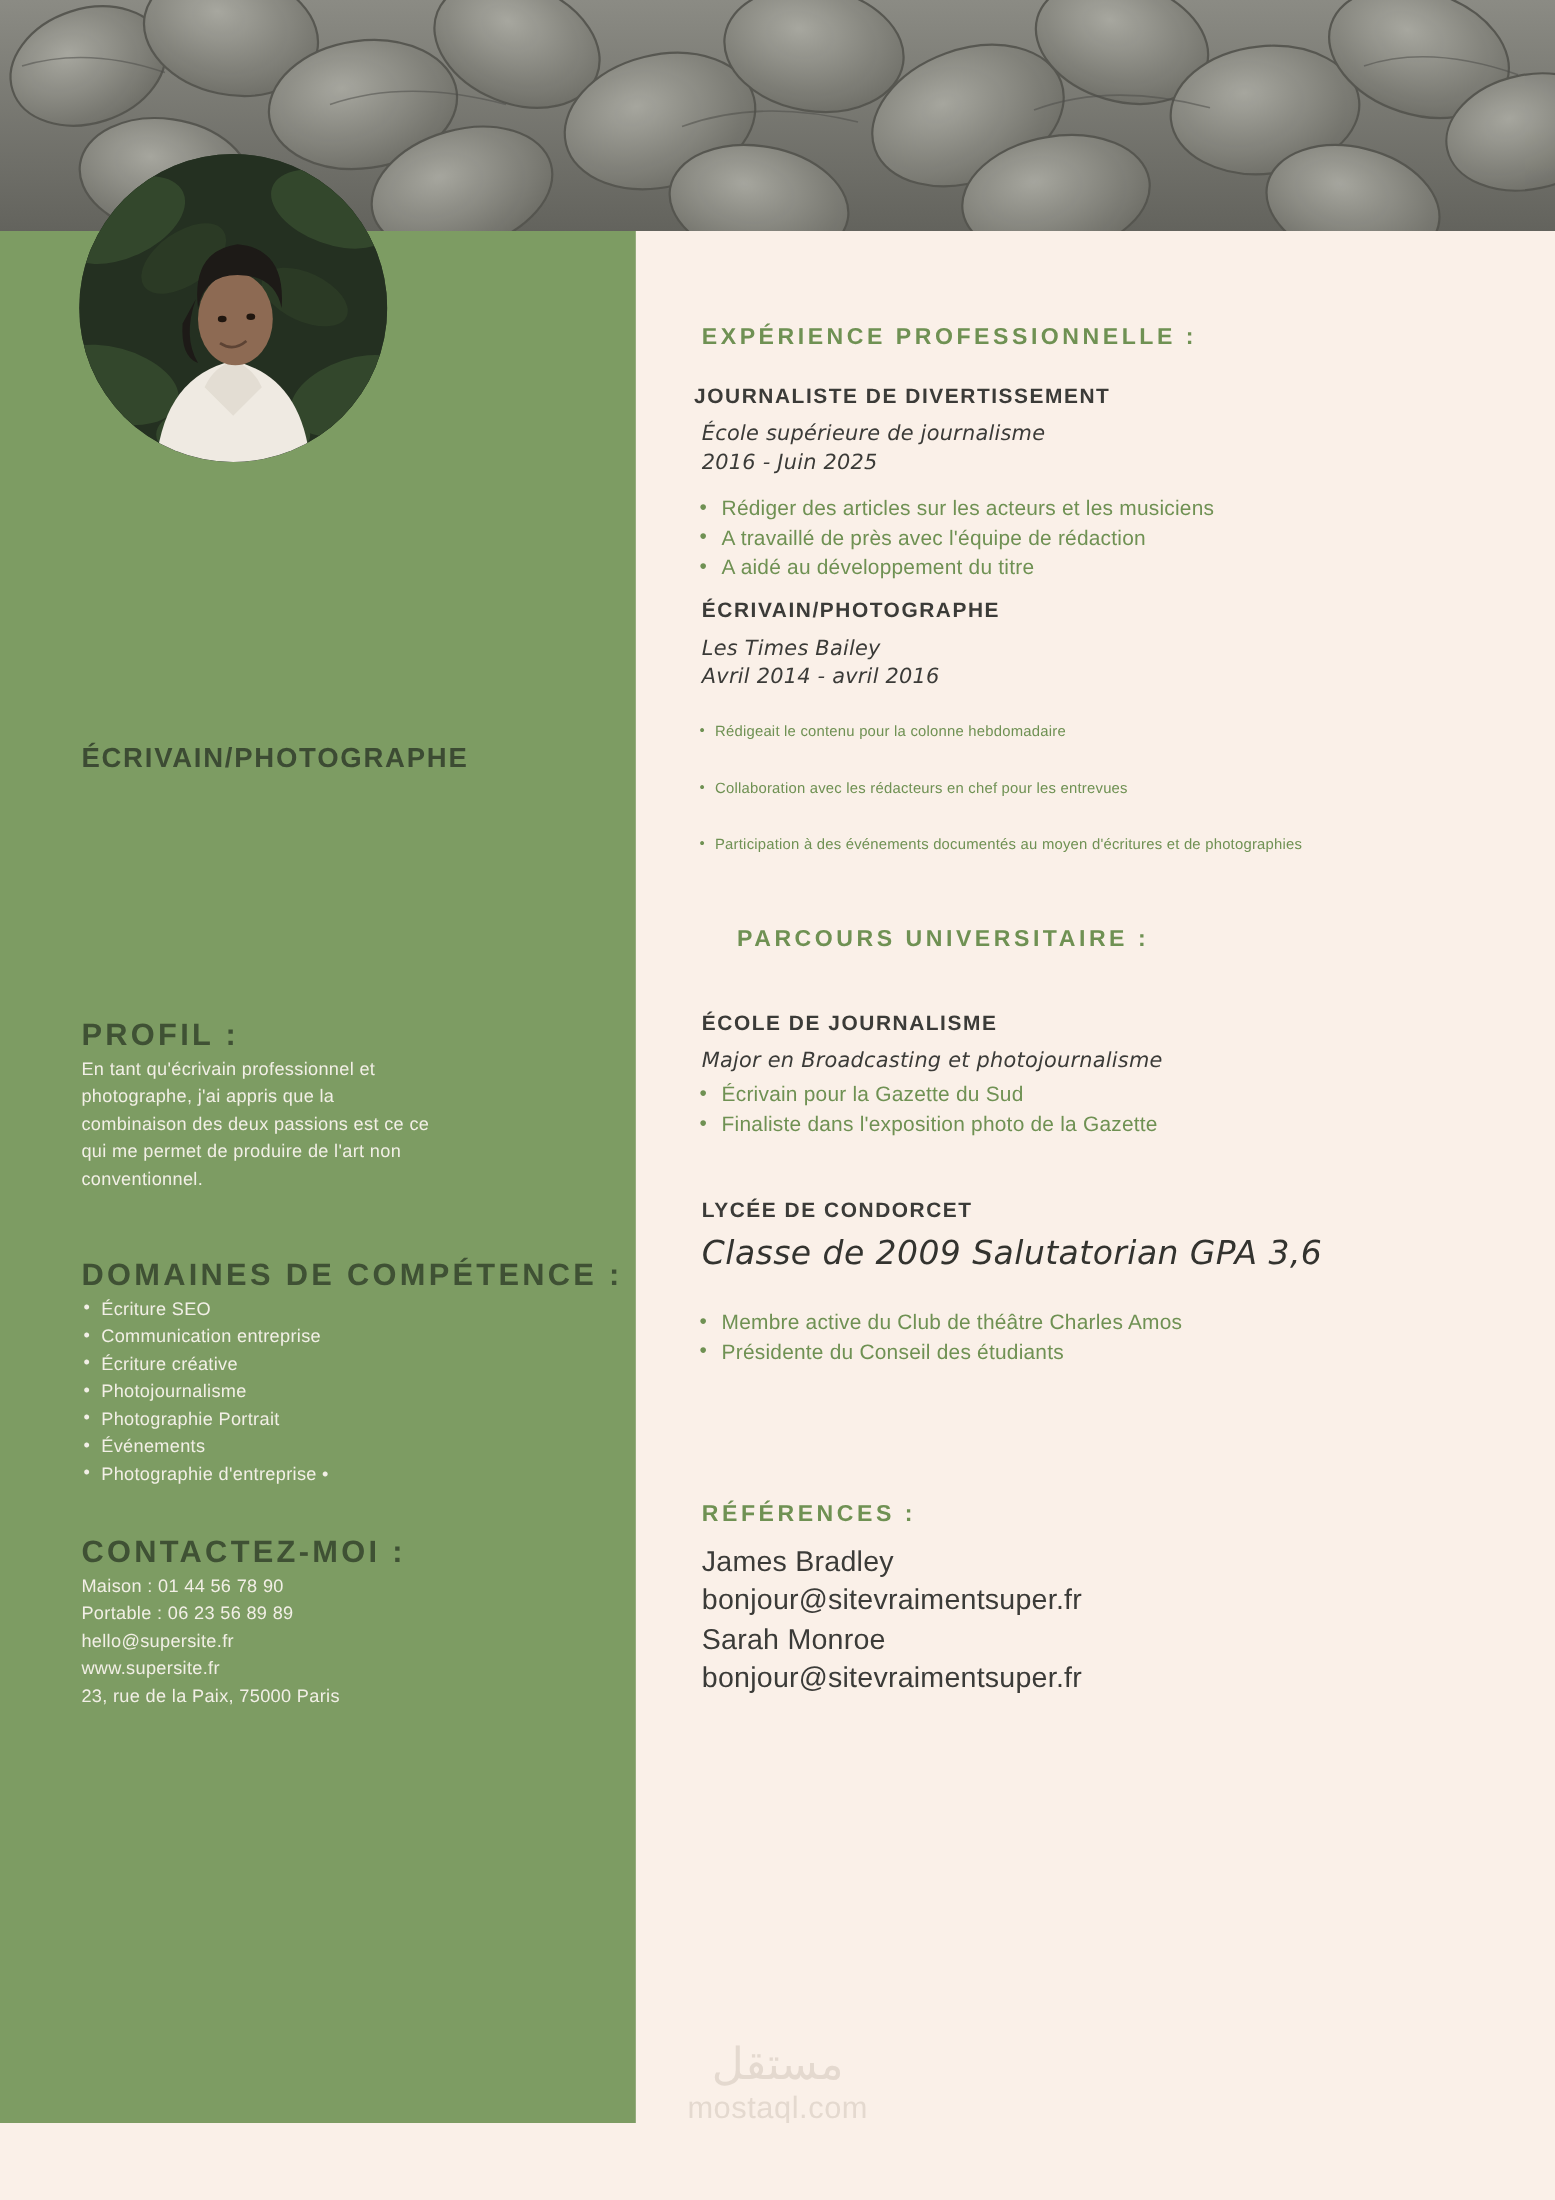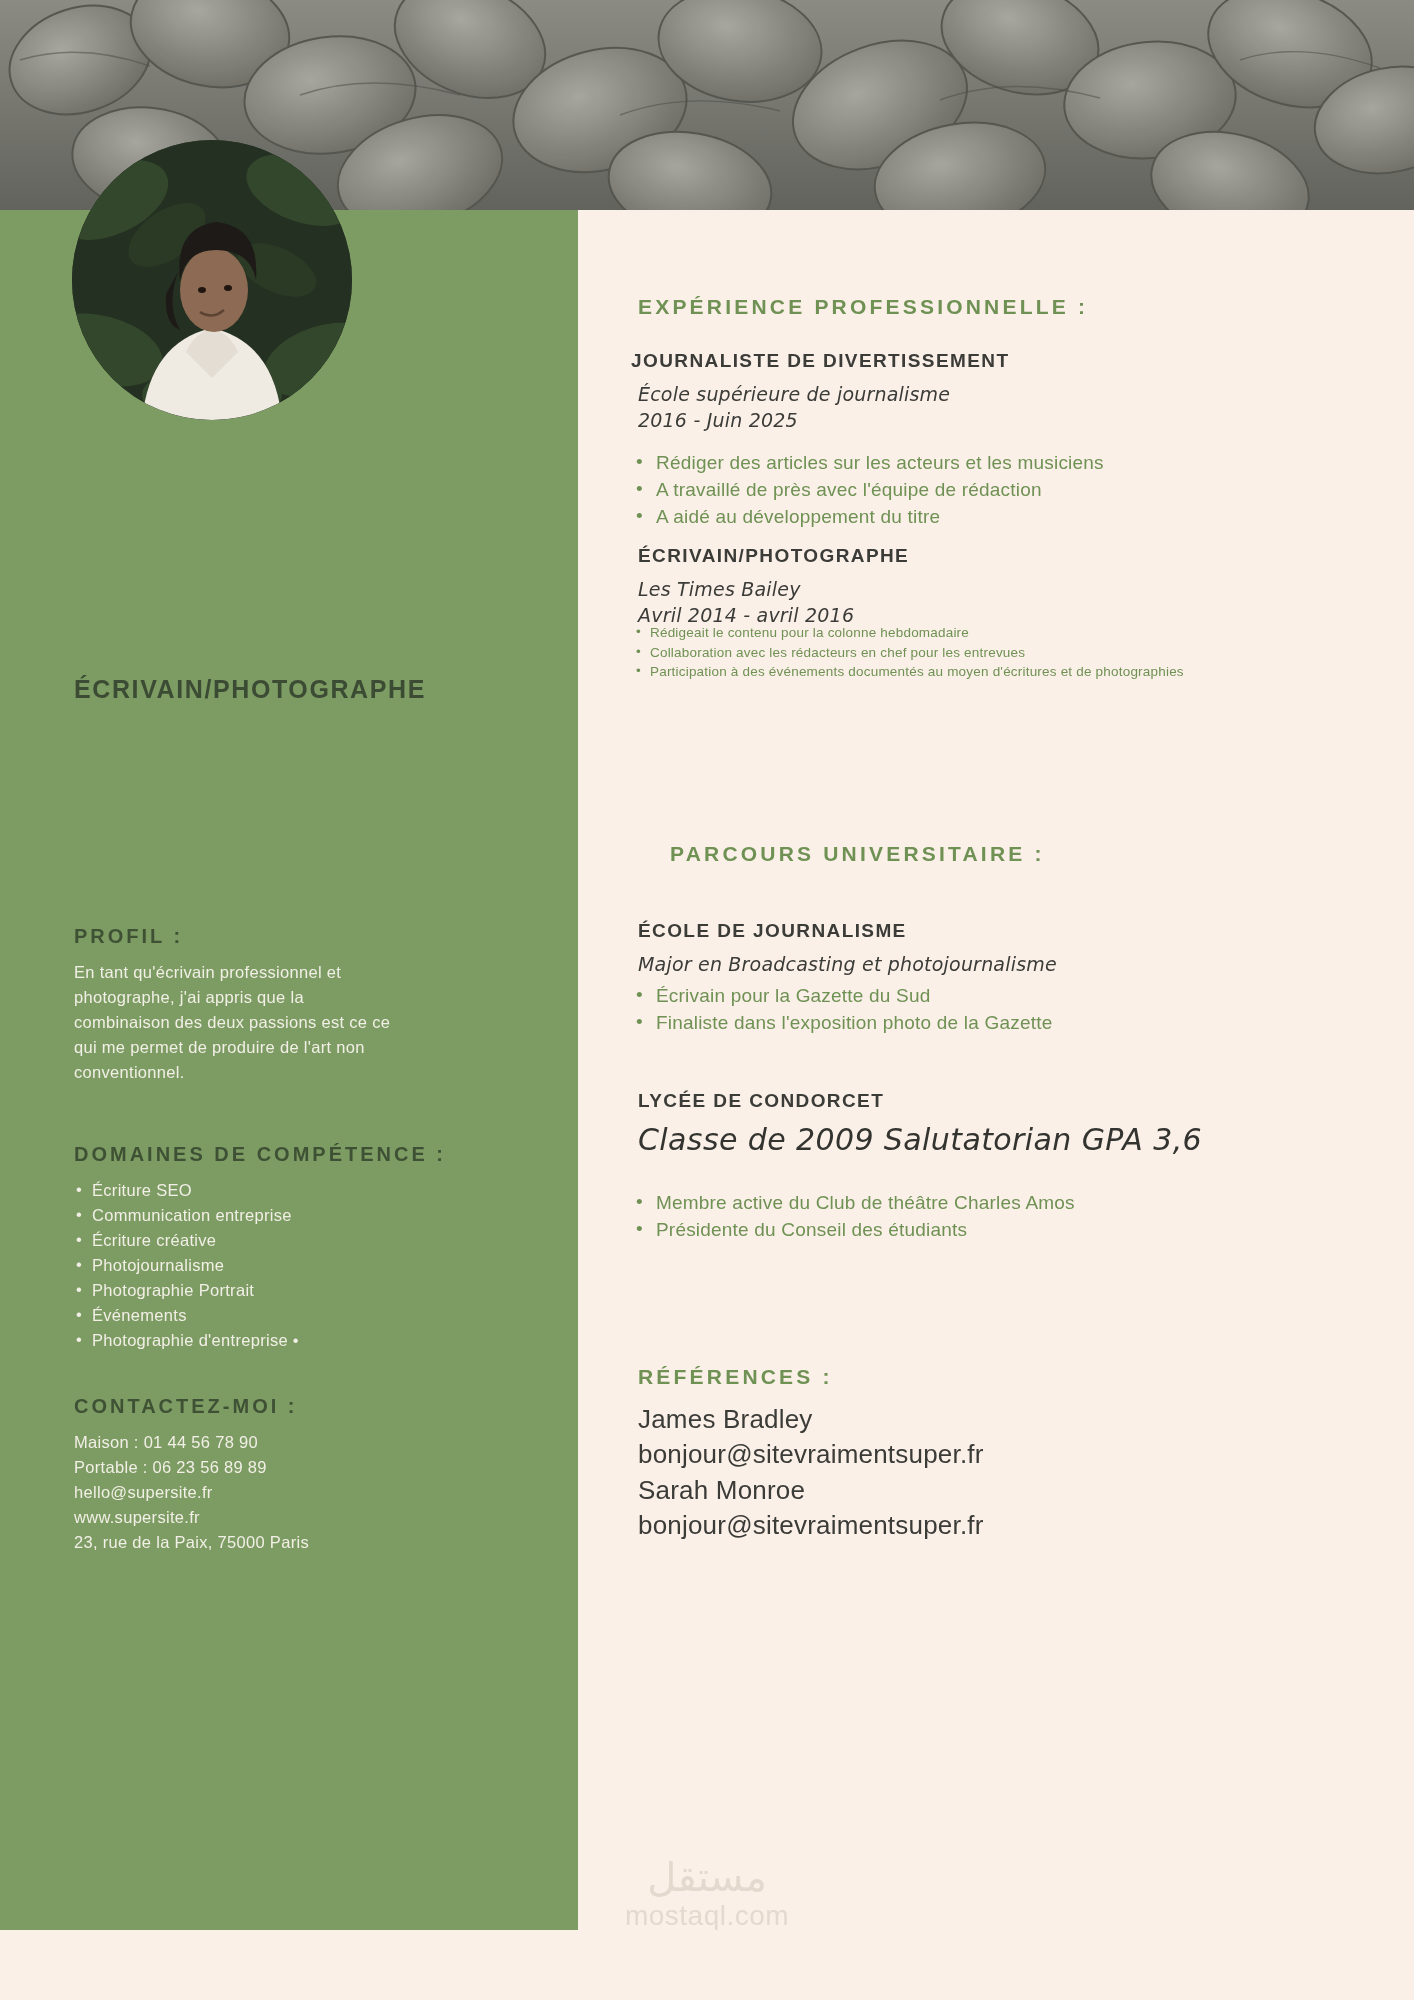--- a/index.html
+++ b/index.html
@@ -73,21 +73,21 @@
     top: 465px;
     color: #3c4b33;
     font-size: 25px;
     font-weight: bold;
     letter-spacing: 1.6px;
   }
 
   .sec-head-green {
     position: absolute;
     color: #3f5134;
-    font-size: 20px;
+    font-size: 28px;
     font-weight: bold;
     letter-spacing: 3px;
   }
   .body-green {
     position: absolute;
     color: #f2efe6;
     font-size: 16.5px;
     line-height: 1.52;
     letter-spacing: 0.3px;
   }
@@ -150,21 +150,21 @@
     font-size: 13.5px;
     line-height: 1.45;
   }
   .r-bullets .bl { position: relative; padding-left: 22px; }
   .r-bullets .bl::before {
     content: "•";
     position: absolute;
     left: 2px;
     top: -1px;
   }
-  .r-bullets.small .bl { padding-left: 16px; }
+  .r-bullets.small .bl { padding-left: 16px; margin-top: 32px; }
   .gpa-line {
     position: absolute;
     color: #33332f;
     font-size: 30px;
     font-style: italic;
     font-family: "DejaVu Sans", sans-serif;
     letter-spacing: 0.4px;
   }
   .ref-list {
     position: absolute;

